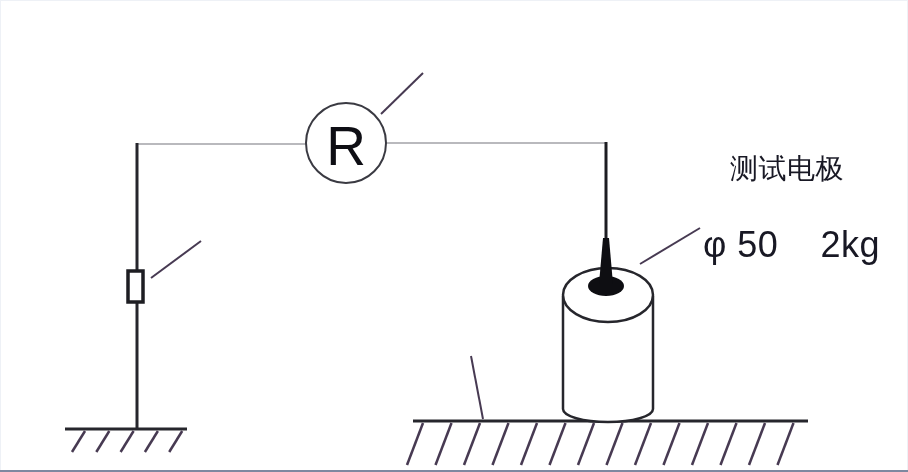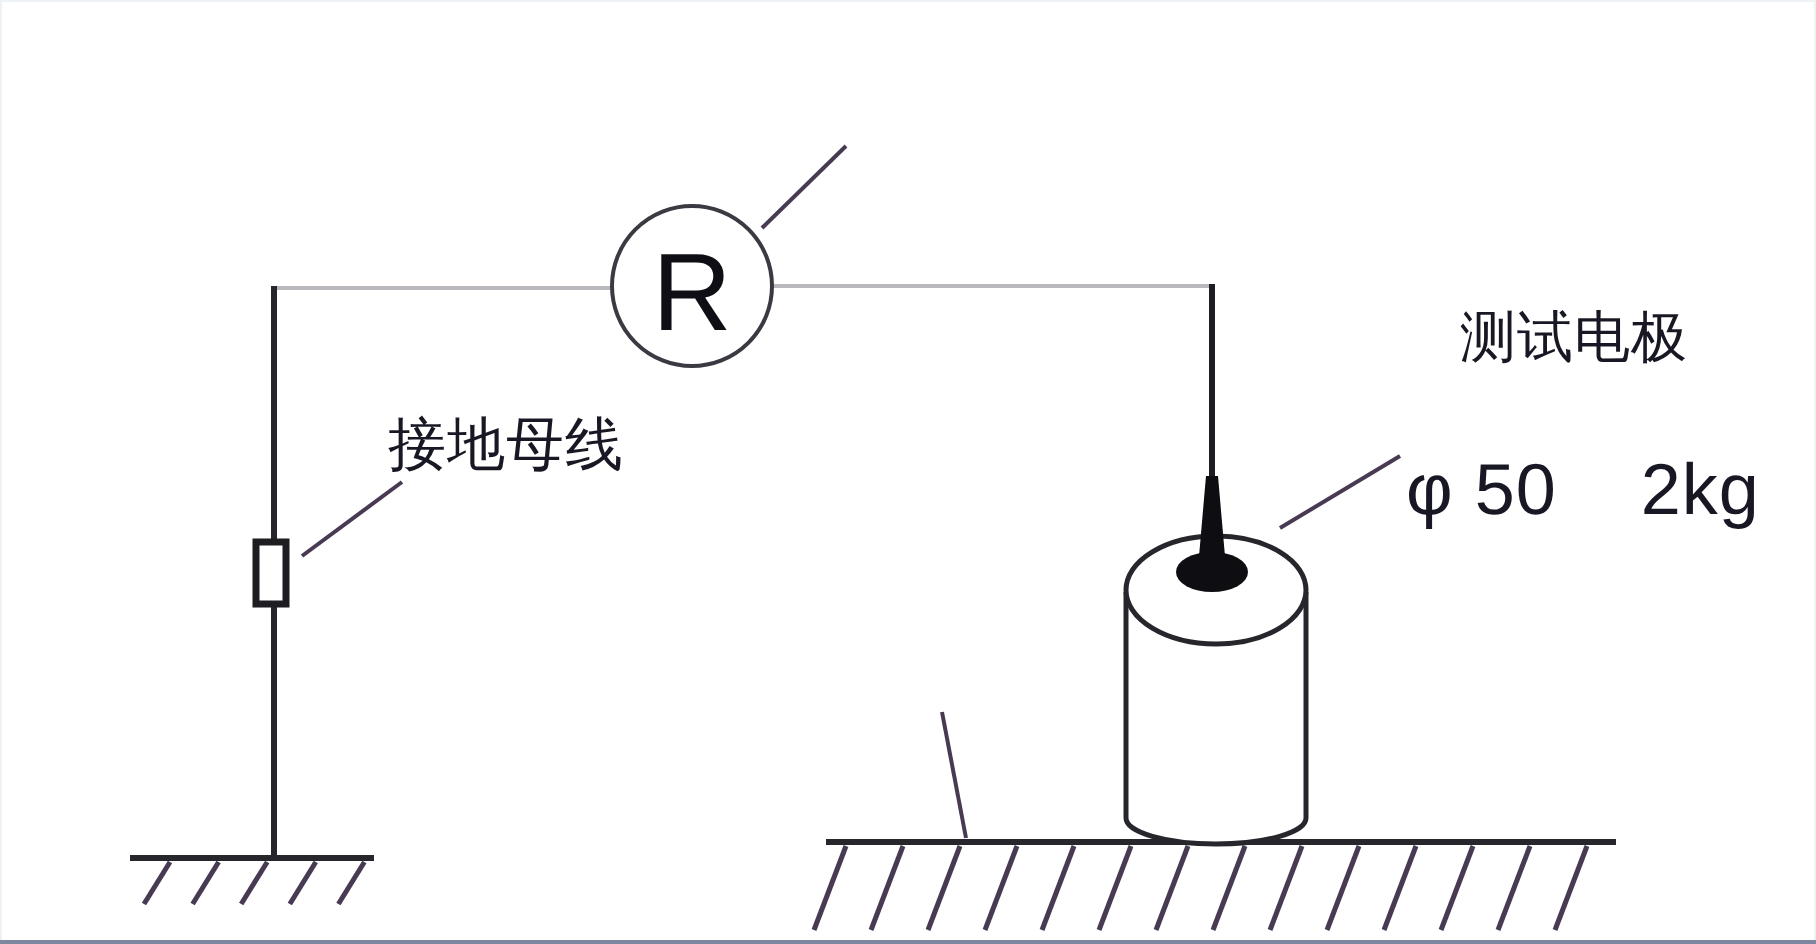--- a/index.html
+++ b/index.html
@@ -94,21 +94,20 @@
       <line x1="423" y1="73" x2="381" y2="114"></line>
       <line x1="151" y1="278" x2="201" y2="241"></line>
       <line x1="640" y1="264" x2="700" y2="228"></line>
       <line x1="471" y1="356" x2="483" y2="419"></line>
     </g>
   </svg>
 
 
   <div class="meter-symbol">R</div>
 
-  <div class="label label-busbar">接地母线</div>
 
   <div class="label label-electrode-1">测试电极</div>
 
   <div class="label label-electrode-2">φ 50    2kg</div>
 
 
   <div class="bottom-edge"></div>
 </div>
 
 </body></html>

